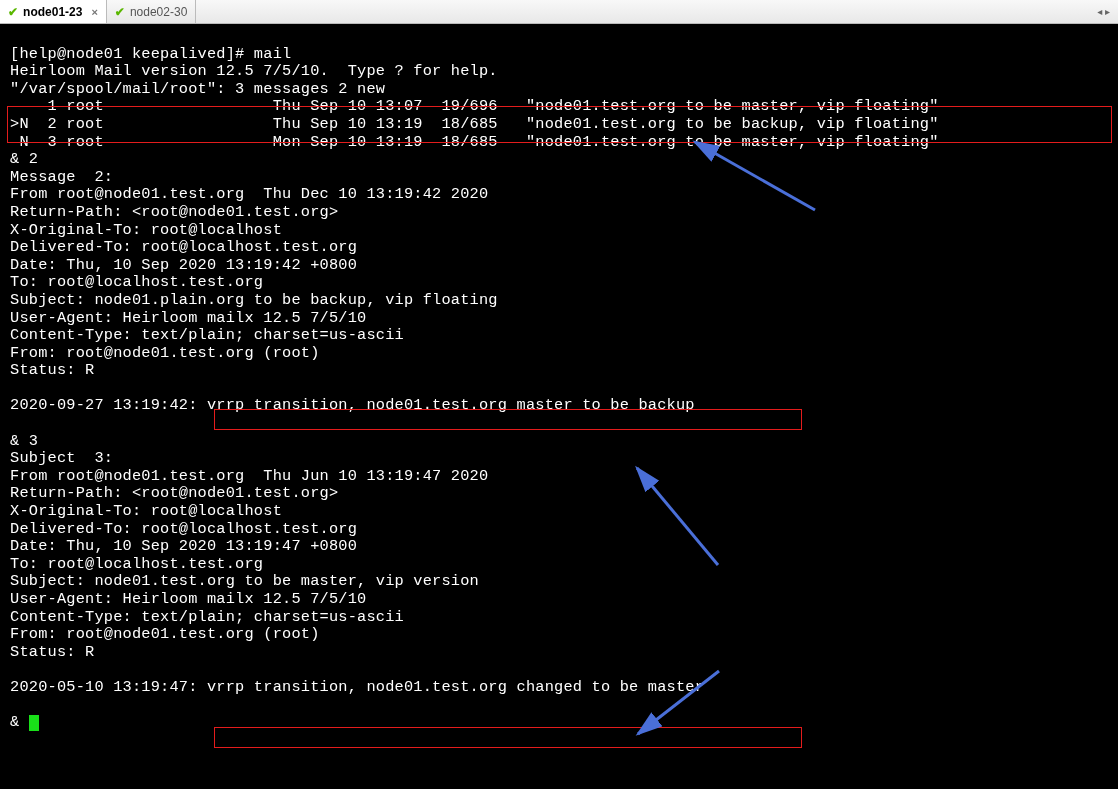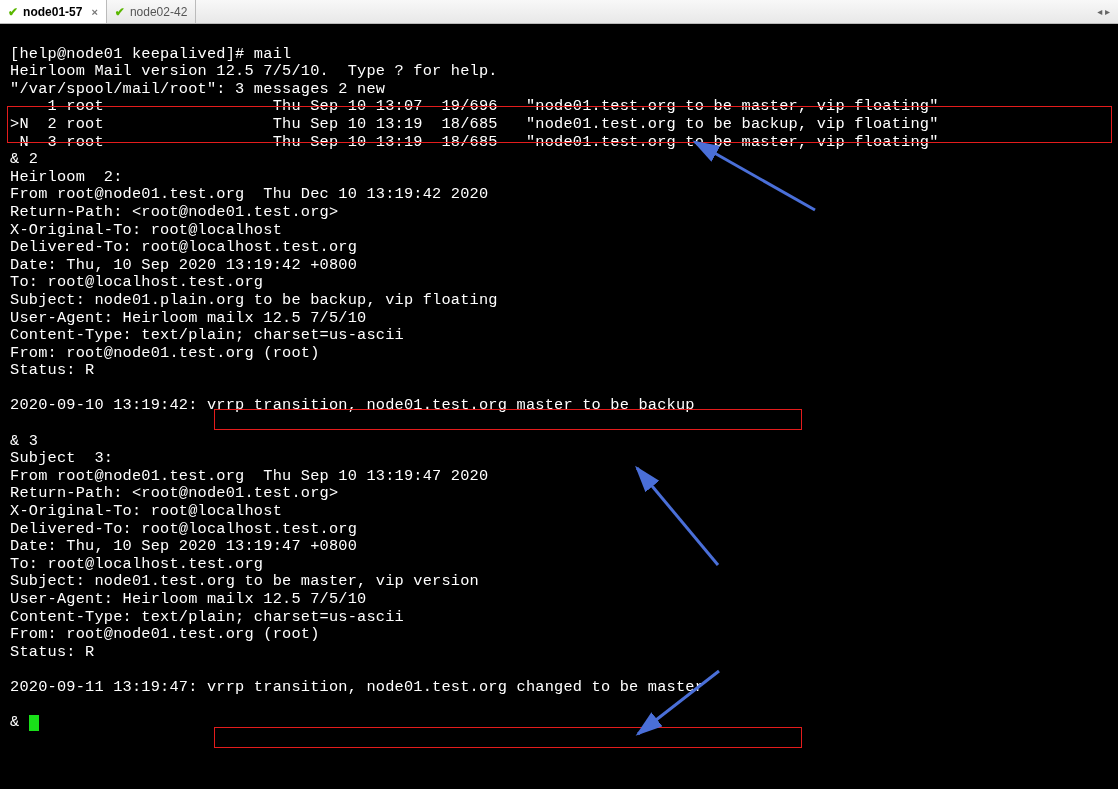--- a/index.html
+++ b/index.html
@@ -71,70 +71,70 @@
   background: #19e019;
   vertical-align: text-bottom;
 }
 </style>
 </head>
 <body>
 
 <div class="tab-bar">
   <div class="tab active">
     <span class="check">✔</span>
-    <span>node01-57</span>
+    <span>node01-23</span>
     <span class="x">×</span>
   </div>
   <div class="tab">
     <span class="check">✔</span>
-    <span>node02-42</span>
+    <span>node02-30</span>
   </div>
   <div class="win-controls">
     <span>◂ ▸</span>
   </div>
 </div>
 
 <div class="terminal">
 <span>[help@node01 keepalived]# mail</span>
 <span>Heirloom Mail version 12.5 7/5/10.  Type ? for help.</span>
 <span>"/var/spool/mail/root": 3 messages 2 new</span>
 <span>    1 root                  Thu Sep 10 13:07  19/696   "node01.test.org to be master, vip floating"</span>
 <span>&gt;N  2 root                  Thu Sep 10 13:19  18/685   "node01.test.org to be backup, vip floating"</span>
-<span> N  3 root                  Thu Sep 10 13:19  18/685   "node01.test.org to be master, vip floating"</span>
+<span> N  3 root                  Mon Sep 10 13:19  18/685   "node01.test.org to be master, vip floating"</span>
 <span>&amp; 2</span>
-<span>Heirloom  2:</span>
+<span>Message  2:</span>
 <span>From root@node01.test.org  Thu Dec 10 13:19:42 2020</span>
 <span>Return-Path: &lt;root@node01.test.org&gt;</span>
 <span>X-Original-To: root@localhost</span>
 <span>Delivered-To: root@localhost.test.org</span>
 <span>Date: Thu, 10 Sep 2020 13:19:42 +0800</span>
 <span>To: root@localhost.test.org</span>
 <span>Subject: node01.plain.org to be backup, vip floating</span>
 <span>User-Agent: Heirloom mailx 12.5 7/5/10</span>
 <span>Content-Type: text/plain; charset=us-ascii</span>
 <span>From: root@node01.test.org (root)</span>
 <span>Status: R</span>
 
-<span>2020-09-10 13:19:42:</span><span> vrrp transition, node01.test.org master to be backup</span>
+<span>2020-09-27 13:19:42:</span><span> vrrp transition, node01.test.org master to be backup</span>
 
 <span>&amp; 3</span>
 <span>Subject  3:</span>
-<span>From root@node01.test.org  Thu Sep 10 13:19:47 2020</span>
+<span>From root@node01.test.org  Thu Jun 10 13:19:47 2020</span>
 <span>Return-Path: &lt;root@node01.test.org&gt;</span>
 <span>X-Original-To: root@localhost</span>
 <span>Delivered-To: root@localhost.test.org</span>
 <span>Date: Thu, 10 Sep 2020 13:19:47 +0800</span>
 <span>To: root@localhost.test.org</span>
 <span>Subject: node01.test.org to be master, vip version</span>
 <span>User-Agent: Heirloom mailx 12.5 7/5/10</span>
 <span>Content-Type: text/plain; charset=us-ascii</span>
 <span>From: root@node01.test.org (root)</span>
 <span>Status: R</span>
 
-<span>2020-09-11 13:19:47:</span><span> vrrp transition, node01.test.org changed to be master</span>
+<span>2020-05-10 13:19:47:</span><span> vrrp transition, node01.test.org changed to be master</span>
 
 <span>&amp; </span><span class="cursor"></span>
 </div>
 
 <div class="red-box" id="box1" style="left: 7px; top: 106px; width: 1105px; height: 37px;"></div>
 <div class="red-box" id="box2" style="left: 214px; top: 409px; width: 588px; height: 21px;"></div>
 <div class="red-box" id="box3" style="left: 214px; top: 727px; width: 588px; height: 21px;"></div>
 
 <svg class="arrow" id="arrows" width="1118" height="789" style="left:0;top:0">
   <defs>

